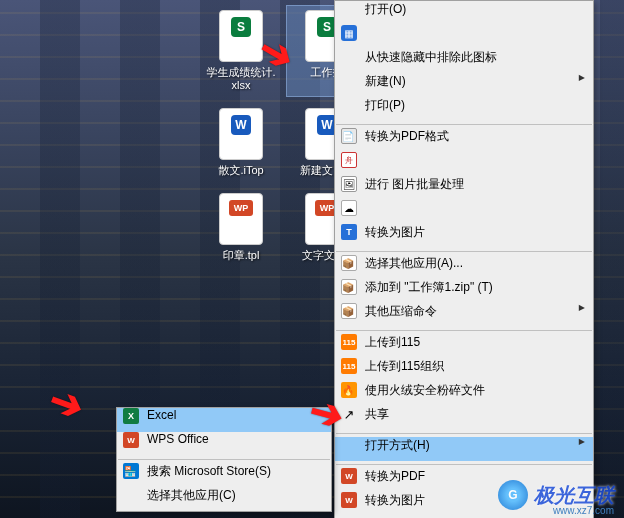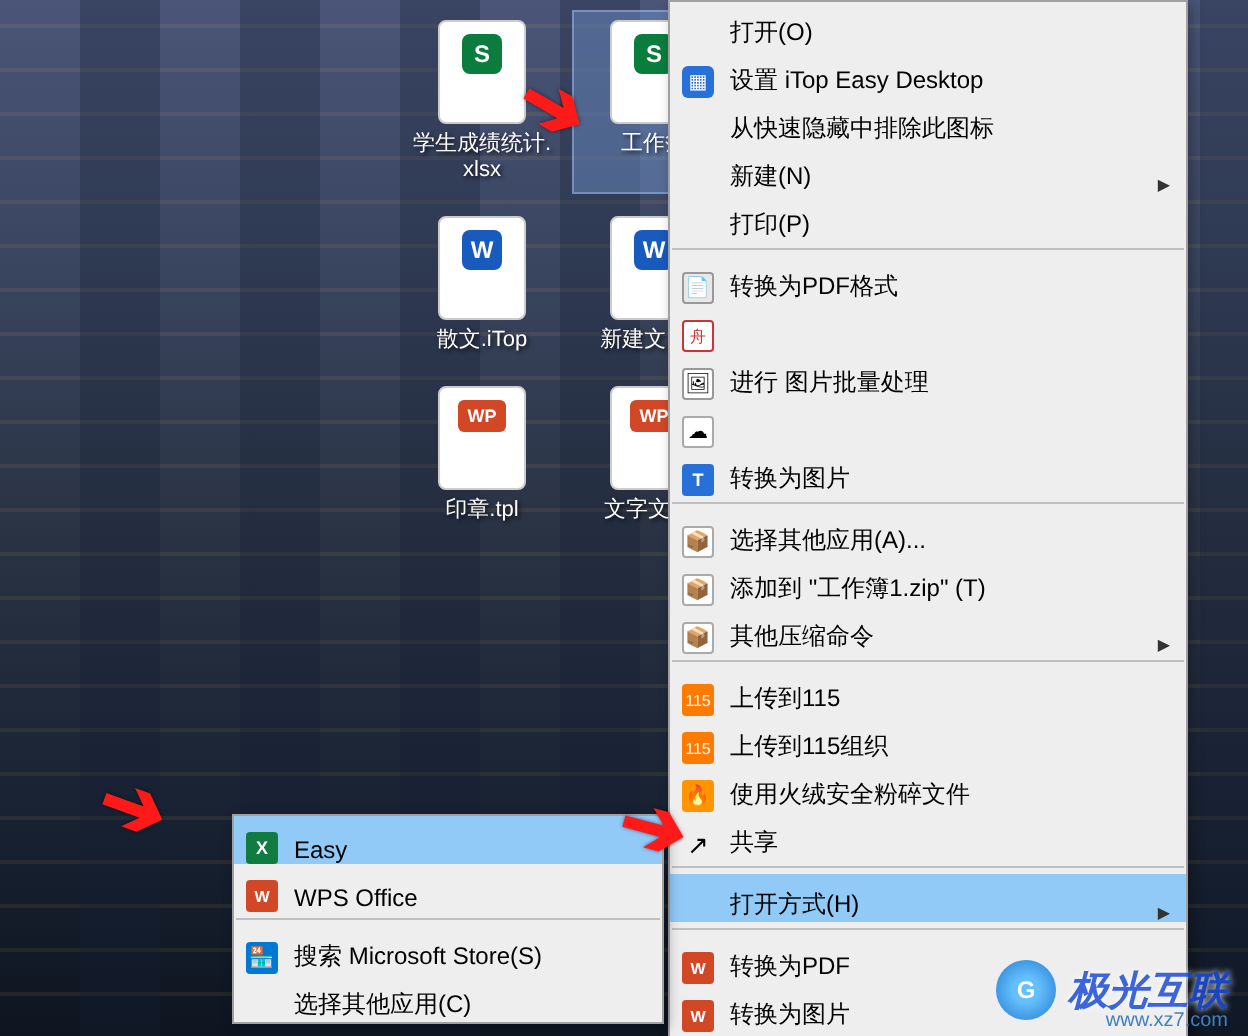--- a/index.html
+++ b/index.html
@@ -13,32 +13,32 @@
 .icon-xlsx{background:#fff;border:1px solid #ccc;position:relative;}
 .icon-xlsx::after{content:"S";position:absolute;top:6px;left:50%;transform:translateX(-50%);background:#0a7d3e;color:#fff;width:20px;height:20px;border-radius:4px;display:flex;align-items:center;justify-content:center;font-weight:bold;}
 .icon-docx{background:#fff;border:1px solid #ccc;position:relative;}
 .icon-docx::after{content:"W";position:absolute;top:6px;left:50%;transform:translateX(-50%);background:#185abd;color:#fff;width:20px;height:20px;border-radius:4px;display:flex;align-items:center;justify-content:center;font-weight:bold;}
 .icon-wp{background:#fff;border:1px solid #ccc;position:relative;}
 .icon-wp::after{content:"WP";position:absolute;top:6px;left:50%;transform:translateX(-50%);background:#d24726;color:#fff;width:24px;height:16px;border-radius:3px;display:flex;align-items:center;justify-content:center;font-weight:bold;font-size:9px;}
 .icon-label{color:#fff;text-align:center;font-size:11px;line-height:13px;text-shadow:1px 1px 2px rgba(0,0,0,.8);word-break:break-all;}
 .context-menu{position:absolute;background:#eee;border:1px solid #a0a0a0;box-shadow:2px 2px 6px rgba(0,0,0,.3);min-width:200px;}
 .menu-main{top:0;right:30px;width:260px;}
 .menu-sub{top:407px;left:116px;width:216px;}
-.menu-item{display:flex;align-items:flex-end;height:24px;padding:0 20px 0 30px;position:relative;cursor:pointer;}
+.menu-item{display:flex;align-items:flex-start;height:24px;padding:0 20px 0 30px;position:relative;cursor:pointer;}
 .menu-item:hover,.menu-item.highlighted{background:#91c9f7;}
 .menu-item.has-arrow::after{content:"▶";position:absolute;right:8px;font-size:8px;color:#333;}
 .menu-sep{height:1px;background:#c0c0c0;margin:3px 1px;}
 .menu-icon{position:absolute;left:6px;width:16px;height:16px;display:flex;align-items:center;justify-content:center;font-size:10px;border-radius:2px;}
 .mi-pdf{background:#e8e8e8;border:1px solid #999;}
 .mi-jz{background:#fff;border:1px solid #c33;color:#c33;font-size:8px;}
 .mi-img{background:#fff;border:1px solid #999;}
 .mi-cloud{background:#fff;border:1px solid #aaa;}
 .mi-tx{background:#2670d8;color:#fff;font-weight:bold;font-size:9px;}
 .mi-zip{background:#fff;border:1px solid #aaa;}
-.mi-115{background:#ff7b00;color:#fff;font-weight:normal;font-size:8px;margin-top:28px;}
+.mi-115{background:#ff7b00;color:#fff;font-weight:bold;font-size:8px;}
 .mi-hr{background:#ff9500;color:#fff;}
 .mi-share{font-size:13px;}
 .mi-wps{background:#d24726;color:#fff;font-weight:bold;font-size:8px;}
 .mi-itop{background:#2670d8;color:#fff;border-radius:3px;}
 .mi-xl{background:#107c41;color:#fff;font-weight:bold;font-size:9px;}
 .mi-store{background:#0078d4;color:#fff;}
 .arrow{position:absolute;pointer-events:none;}
 .arrow-red{color:#ff1a1a;font-size:40px;font-weight:bold;text-shadow:0 0 2px rgba(0,0,0,.5);}
 .arrow1{top:30px;left:260px;transform:rotate(30deg);}
 .arrow2{top:380px;left:50px;transform:rotate(20deg);}
@@ -79,21 +79,20 @@
       <div class="icon-label">文字文1.w</div>
     </div>
 </div>
 
 <div class="context-menu menu-main" id="main-menu">
     <div class="menu-item">
       <span>打开(O)</span>
     </div>
     <div class="menu-item">
       <span class="menu-icon mi-itop">▦</span>
-      <span>设置 iTop Easy Desktop</span>
     </div>
     <div class="menu-item">
       <span>从快速隐藏中排除此图标</span>
     </div>
     <div class="menu-item has-arrow">
       <span>新建(N)</span>
     </div>
     <div class="menu-item">
       <span>打印(P)</span>
     </div>
@@ -157,21 +156,21 @@
     </div>
     <div class="menu-item">
       <span class="menu-icon mi-wps">W</span>
       <span>转换为图片</span>
     </div>
     <div class="menu-item"></div>
   </div>
 <div class="context-menu menu-sub" id="sub-menu">
     <div class="menu-item highlighted">
       <span class="menu-icon mi-xl">X</span>
-      <span>Easy</span>
+      <span>Excel</span>
     </div>
     <div class="menu-item">
       <span class="menu-icon mi-wps">W</span>
       <span>WPS Office</span>
     </div>
     <div class="menu-sep"></div>
     <div class="menu-item">
       <span class="menu-icon mi-store">🏪</span>
       <span>搜索 Microsoft Store(S)</span>
     </div>

